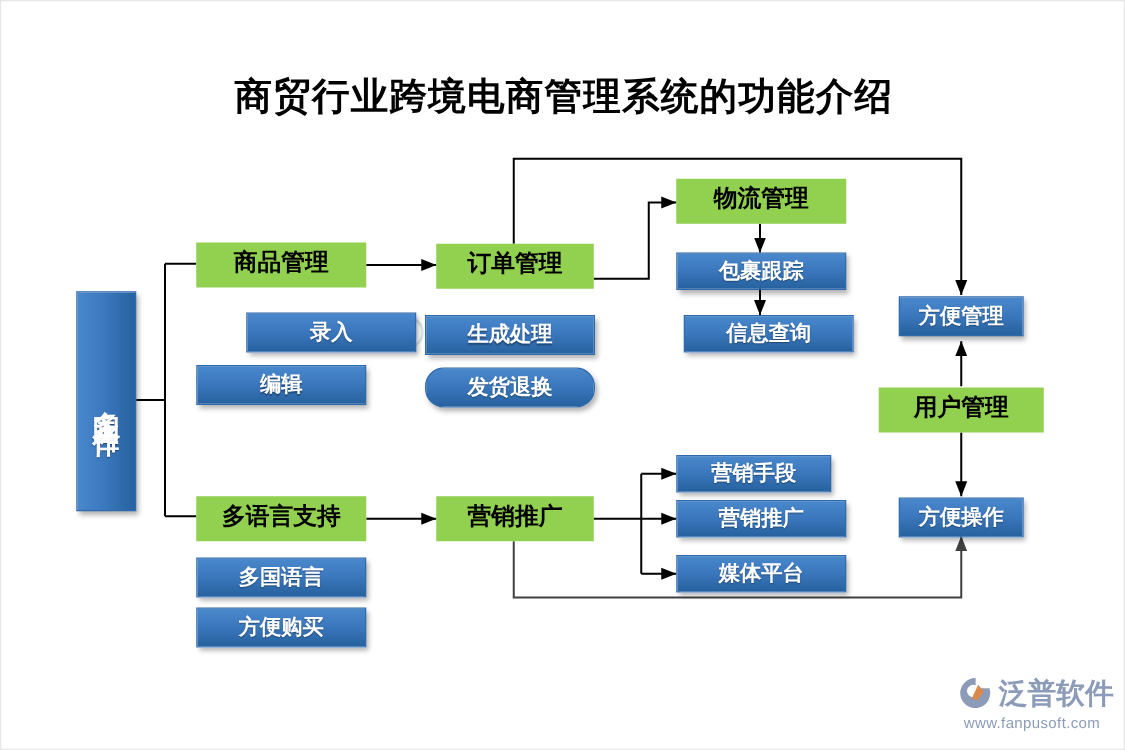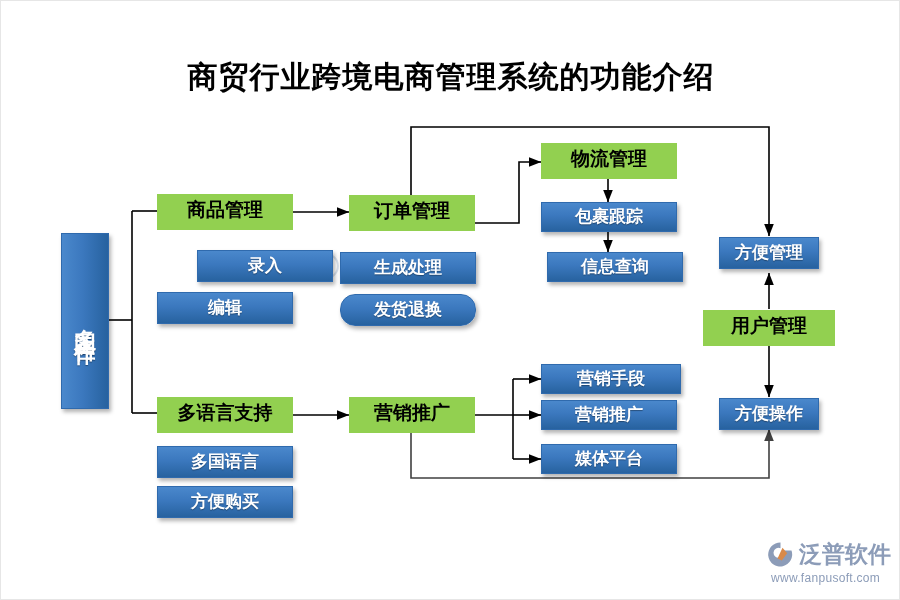--- a/index.html
+++ b/index.html
@@ -176,21 +176,21 @@
 
   <div class="node green" style="left:540px; top:142px; width:136px; height:36px;">物流管理</div>
   <div class="node blue" style="left:540px; top:201px; width:136px; height:30px;">包裹跟踪</div>
   <div class="node blue" style="left:546px; top:251px; width:136px; height:30px;">信息查询</div>
 
   <div class="node green" style="left:156px; top:396px; width:136px; height:36px;">多语言支持</div>
   <div class="node blue" style="left:156px; top:445px; width:136px; height:32px;">多国语言</div>
   <div class="node blue" style="left:156px; top:485px; width:136px; height:32px;">方便购买</div>
 
   <div class="node green" style="left:348px; top:396px; width:126px; height:36px;">营销推广</div>
-  <div class="node blue" style="left:540px; top:363px; width:140px; height:30px;">营销手段</div>
+  <div class="node blue" style="left:540px; top:363px; width:124px; height:30px;">营销手段</div>
   <div class="node blue" style="left:540px; top:399px; width:136px; height:30px;">营销推广</div>
   <div class="node blue" style="left:540px; top:443px; width:136px; height:30px;">媒体平台</div>
 
   <div class="node blue" style="left:718px; top:236px; width:100px; height:32px;">方便管理</div>
   <div class="node green" style="left:702px; top:309px; width:132px; height:36px;">用户管理</div>
   <div class="node blue" style="left:718px; top:397px; width:100px; height:32px;">方便操作</div>
 
   <div id="logo">
     <div class="logo-row">
       <svg width="27" height="27" viewBox="0 0 27 27">

